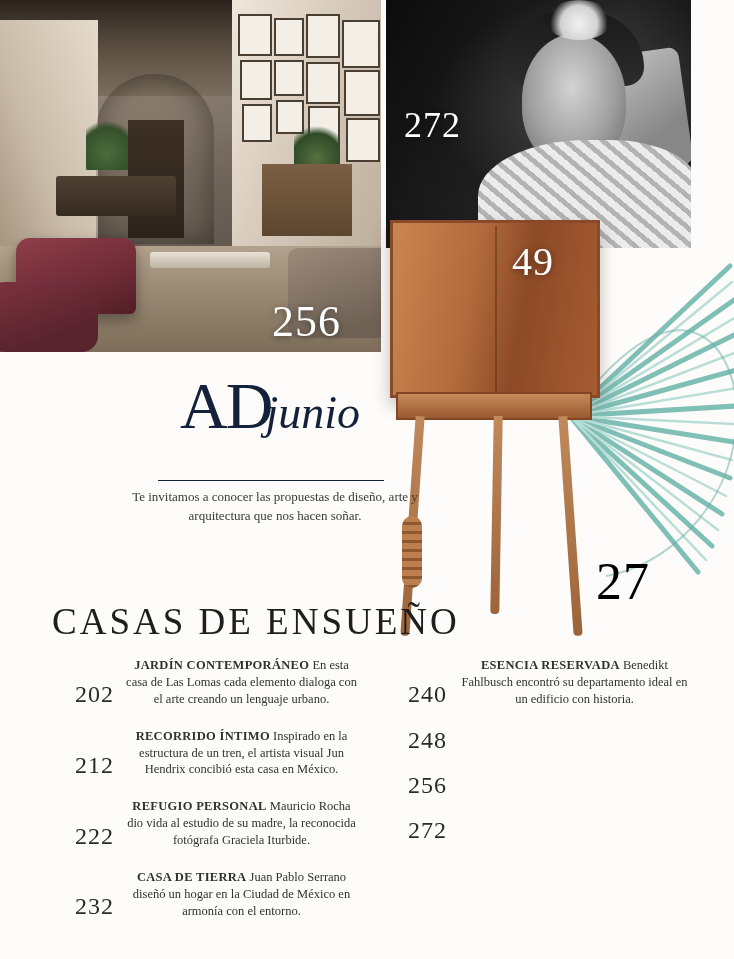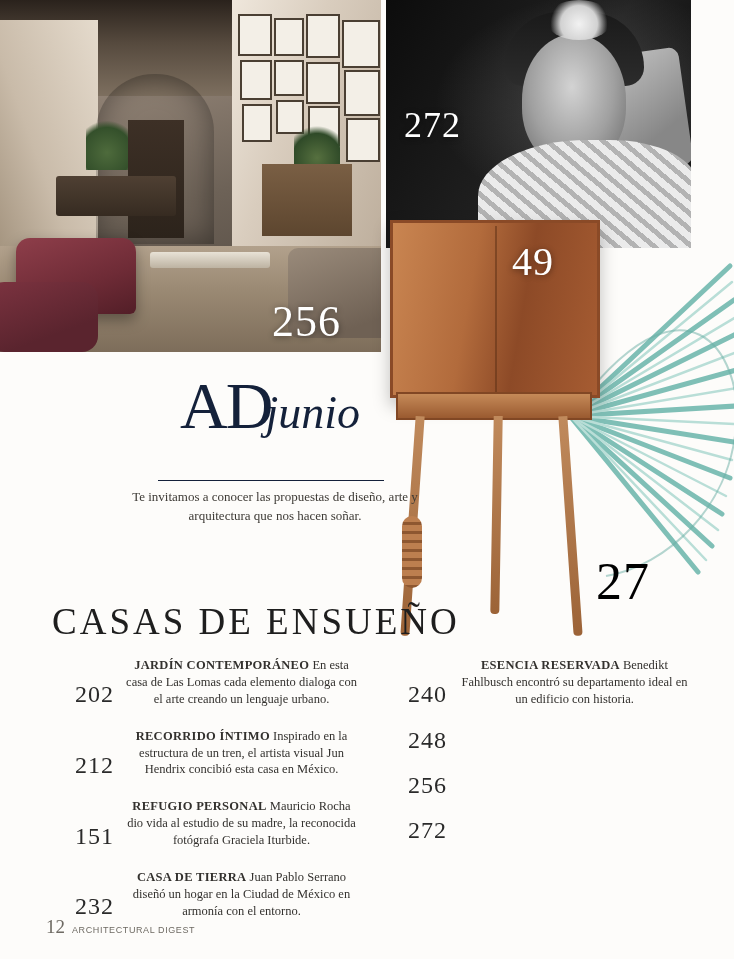--- a/index.html
+++ b/index.html
@@ -431,21 +431,21 @@
         <div class="toc-num">202</div>
         <div class="toc-text"><b>JARDÍN CONTEMPORÁNEO</b> <span>En esta casa de Las Lomas cada elemento dialoga con el arte creando un lenguaje urbano.</span></div>
       </div>
 
       <div class="toc-entry">
         <div class="toc-num">212</div>
         <div class="toc-text"><b>RECORRIDO ÍNTIMO</b> <span>Inspirado en la estructura de un tren, el artista visual Jun Hendrix concibió esta casa en México.</span></div>
       </div>
 
       <div class="toc-entry">
-        <div class="toc-num">151</div>
+        <div class="toc-num">222</div>
         <div class="toc-text"><b>REFUGIO PERSONAL</b> <span>Mauricio Rocha dio vida al estudio de su madre, la reconocida fotógrafa Graciela Iturbide.</span></div>
       </div>
 
       <div class="toc-entry">
         <div class="toc-num">232</div>
         <div class="toc-text"><b>CASA DE TIERRA</b> <span>Juan Pablo Serrano diseñó un hogar en la Ciudad de México en armonía con el entorno.</span></div>
       </div>
 
     </div>
 
@@ -464,18 +464,14 @@
         <div class="toc-num">256</div>
       </div>
 
       <div class="toc-entry">
         <div class="toc-num">272</div>
       </div>
 
     </div>
   </div>
 
-  <div class="footer">
-    <span class="footer-num">12</span>
-    <span class="footer-label">ARCHITECTURAL DIGEST</span>
-  </div>
 
 </div>
 
 </body></html>

